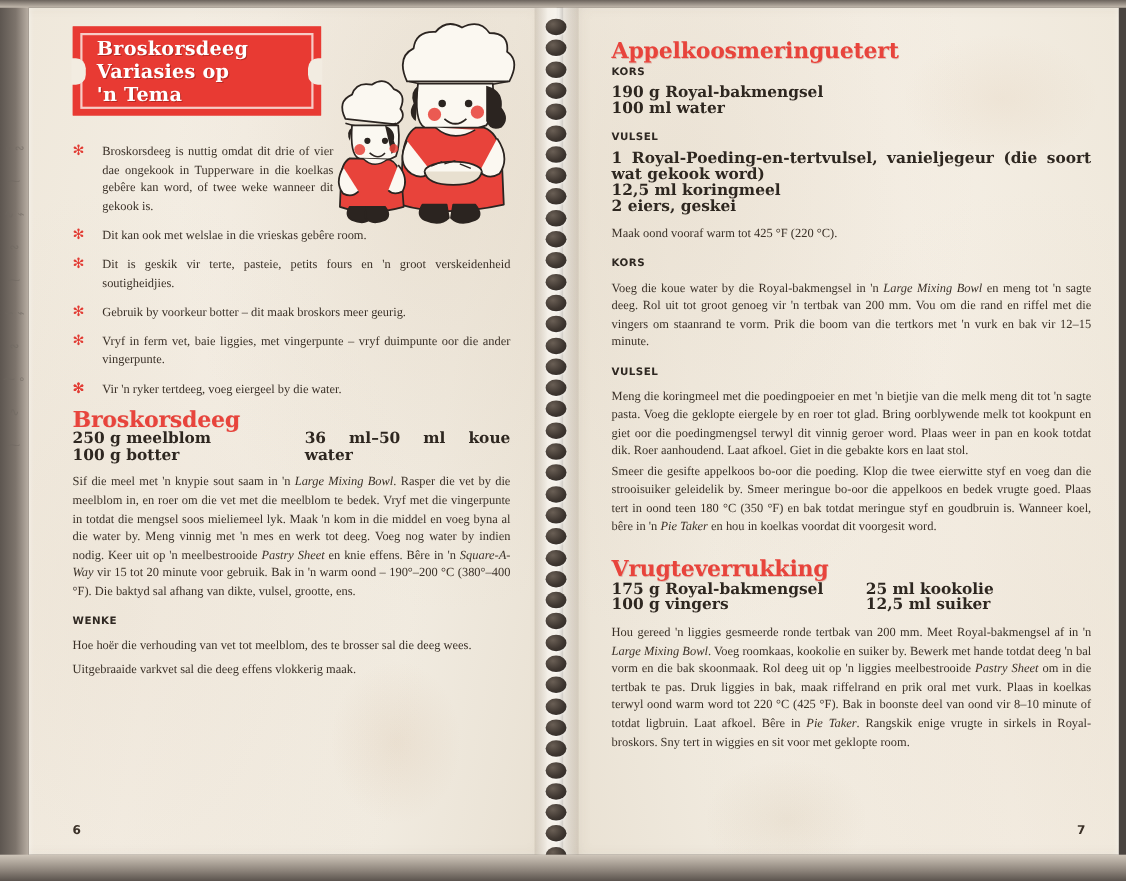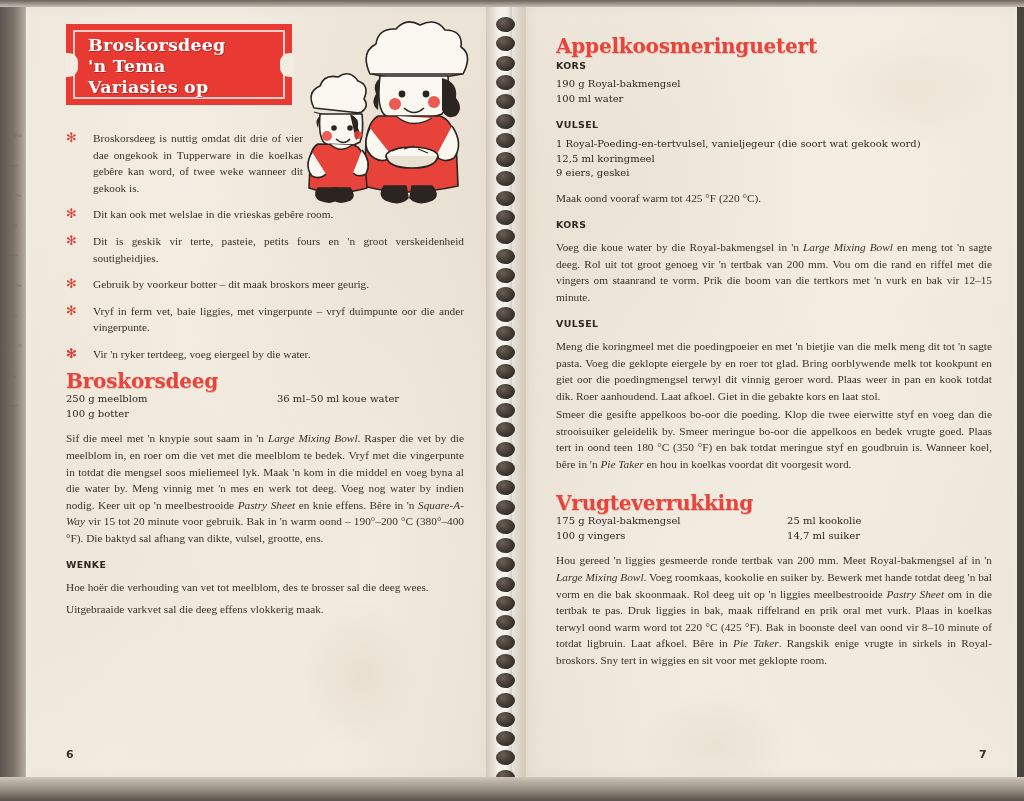--- a/index.html
+++ b/index.html
@@ -73,21 +73,21 @@
   .blist li{position:relative;padding-left:27px;margin-bottom:10px;}
   .bstar{position:absolute;left:0;top:1px;color:#e23b33;font-size:13px;
     line-height:14px;font-family:"DejaVu Sans",sans-serif;}
   .narrow{width:210px;}
 
   h2.recipe{font-family:"DejaVu Serif",serif;font-weight:bold;color:#e8443c;
     font-size:20px;margin:0 0 3px 0;letter-spacing:-.2px;
     text-shadow:.5px .5px 0 rgba(180,60,50,.25);}
   h3.sec{font-family:"DejaVu Sans",sans-serif;font-weight:bold;color:#2f2822;
     font-size:9.4px;margin:11px 0 3px 0;letter-spacing:.4px;}
-  .ing{font-family:"DejaVu Serif",serif;font-weight:normal;font-size:10px;
+  .ing{font-family:"DejaVu Serif",serif;font-weight:bold;font-size:14px;
     line-height:14.6px;color:#2e2720;}
   .ing-row{display:flex;}
   .ing-c1{width:53%;}
   .ing-c2{width:47%;}
   .ing-indent{padding-left:16px;}
   p.body{margin:9px 0 0 0;text-align:justify;font-family:Liberation Serif, serif;}
   p.body.tight{margin-top:5px;}
   .it{font-style:italic;}
   .pageno{position:absolute;font-family:"DejaVu Sans",sans-serif;
     font-weight:bold;font-size:11px;color:#3a3027;}
@@ -144,22 +144,22 @@
       <div class="hole" style="top: 724.1px;"></div>
       <div class="hole" style="top: 743.4px;"></div>
       <div class="hole" style="top: 762.7px;"></div>
     </div>
 
   <div class="banner">
     <div class="banner-notch bn-l"></div>
     <div class="banner-notch bn-r"></div>
     <div class="banner-title">
       <div>Broskorsdeeg</div>
+      <div>Variasies op</div>
       <div>'n Tema</div>
-      <div>Variasies op</div>
     </div>
   </div>
 
   <svg class="illo" viewBox="0 0 200 192">
     <g fill="none" stroke="#2b2420" stroke-width="1.6" stroke-linejoin="round">
 
       <path d="M78 58 q-10 -22 6 -30 q2 -16 20 -15 q10 -12 24 -4 q16 -8 25 5 q18 0 16 17 q12 8 2 27 z" fill="#fbf8f1"></path>
       <path d="M80 58 q40 10 90 0" stroke-width="1.4"></path>
 
       <path d="M88 60 q-4 34 6 40 q22 10 56 -2 q8 -10 6 -38 z" fill="#fbf8f1"></path>
@@ -248,21 +248,21 @@
       <div>190 g Royal-bakmengsel</div>
       <div>100 ml water</div>
     </div>
 
     <h3 class="sec">VULSEL</h3>
     <div class="ing">
       <div>1 Royal-Poeding-en-tertvulsel, vanieljegeur (die soort wat gekook word)</div>
       <div class="ing-row">
         <div class="ing-c1">
           <div>12,5 ml koringmeel</div>
-          <div>9 eiers, geskei</div>
+          <div>2 eiers, geskei</div>
         </div>
       </div>
     </div>
 
     <p class="body">Maak oond vooraf warm tot 425 °F (220 °C).</p>
 
     <h3 class="sec">KORS</h3>
     <p class="body tight"><span>Voeg die koue water by die Royal-bakmengsel in 'n </span><span class="it">Large Mixing Bowl</span><span> en meng tot 'n sagte deeg. Rol uit tot groot genoeg vir 'n tertbak van 200 mm. Vou om die rand en riffel met die vingers om staanrand te vorm. Prik die boom van die tertkors met 'n vurk en bak vir 12–15 minute.</span></p>
 
     <h3 class="sec">VULSEL</h3>
@@ -271,21 +271,21 @@
 
     <h2 class="recipe" style="margin-top:22px">Vrugteverrukking</h2>
 
     <div class="ing ing-row">
       <div class="ing-c1">
         <div>175 g Royal-bakmengsel</div>
         <div>100 g vingers</div>
       </div>
       <div class="ing-c2">
         <div>25 ml kookolie</div>
-        <div>14,7 ml suiker</div>
+        <div>12,5 ml suiker</div>
       </div>
     </div>
 
     <p class="body"><span>Hou gereed 'n liggies gesmeerde ronde tertbak van 200 mm. Meet Royal-bakmengsel af in 'n </span><span class="it">Large Mixing Bowl</span><span>. Voeg roomkaas, kookolie en suiker by. Bewerk met hande totdat deeg 'n bal vorm en die bak skoonmaak. Rol deeg uit op 'n liggies meelbestrooide </span><span class="it">Pastry Sheet</span><span> om in die tertbak te pas. Druk liggies in bak, maak riffelrand en prik oral met vurk. Plaas in koelkas terwyl oond warm word tot 220 °C (425 °F). Bak in boonste deel van oond vir 8–10 minute of totdat ligbruin. Laat afkoel. Bêre in </span><span class="it">Pie Taker</span><span>. Rangskik enige vrugte in sirkels in Royal-broskors. Sny tert in wiggies en sit voor met geklopte room.</span></p>
   </div>
 
   <div class="pageno pageno-r">7</div>
 
   <div class="smudge" style="left:300px;top:600px;width:120px;height:150px;background:radial-gradient(ellipse,rgba(190,150,110,.13),rgba(190,150,110,0) 70%);"></div>
   <div class="smudge" style="left:640px;top:690px;width:150px;height:110px;background:radial-gradient(ellipse,rgba(170,140,100,.10),rgba(170,140,100,0) 70%);"></div>

